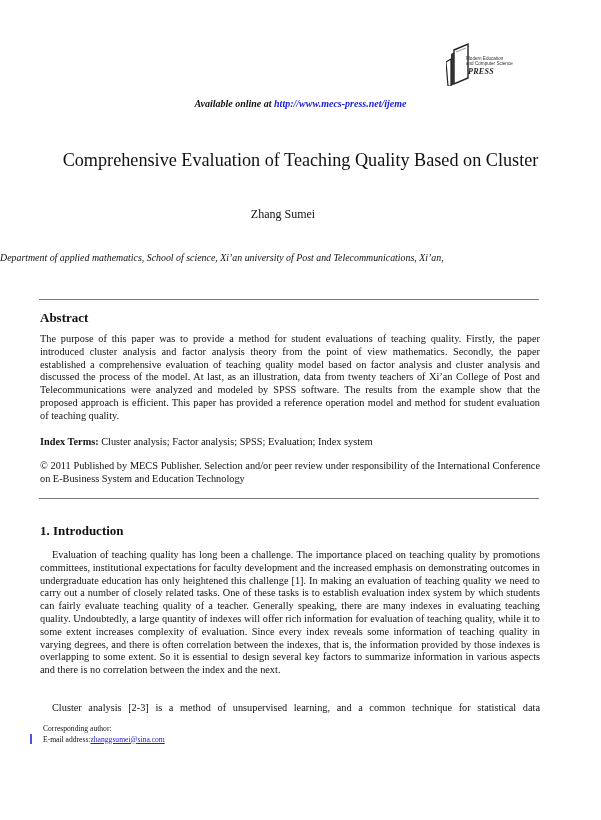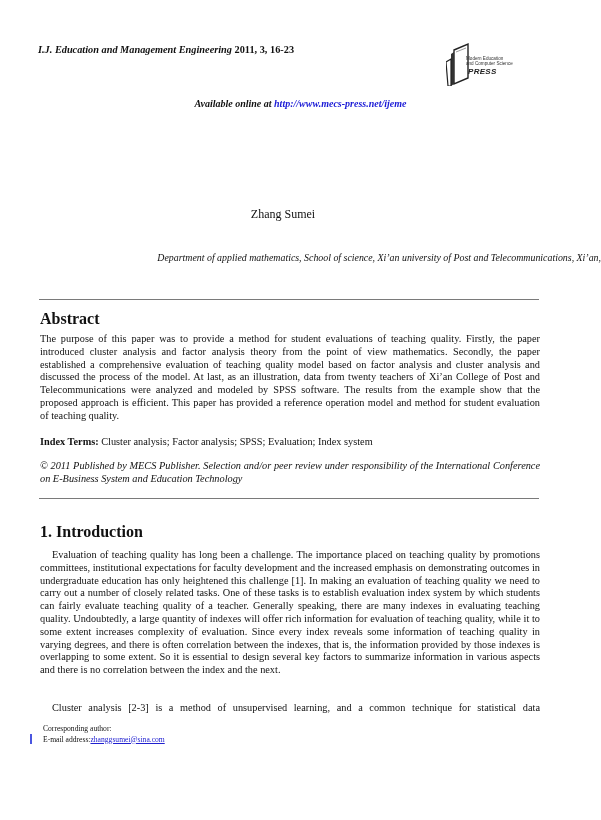--- a/index.html
+++ b/index.html
@@ -6,41 +6,40 @@
     body {
       width: 601px; height: 820px; position: relative; overflow: hidden;
       font-family: "Liberation Serif", serif; color: #111;
     }
     .abs { position: absolute; }
     .header { left: 38px; top: 44px; font-size: 10.3px; line-height: 12.5px; }
     .header .journal { font-weight: bold; }
     .header .journal i { font-style: italic; }
     .logo { left: 446px; top: 40px; width: 90px; height: 46px; }
     .logo-text { position: absolute; left: 20px; top: 16px; font-family: "Liberation Sans", sans-serif; font-size: 4.6px; line-height: 5px; color: #333; }
-    .logo-press { position: absolute; left: 22px; top: 27px; font-family: Liberation Sans, sans-serif; font-weight: bold; font-style: italic; font-size: 8px; color: #222; letter-spacing: 0.3px; }
+    .logo-press { position: absolute; left: 22px; top: 27px; font-family: Liberation Serif, serif; font-weight: bold; font-style: italic; font-size: 8px; color: #222; letter-spacing: 0.3px; }
     .available { left: 0; width: 601px; top: 98px; text-align: center; font-size: 10px; font-weight: bold; font-style: italic; }
     .available a { color: #1a1ad6; text-decoration: none; }
     .title { left: 0; width: 601px; top: 150px; text-align: center; font-size: 18.2px; line-height: 21px; }
     .author { left: 0; width: 566px; top: 207px; text-align: center; font-size: 12px; }
-    .affil { left: 0; width: 601px; top: 251px; text-align: right; font-size: 9.9px; line-height: 13px; font-style: italic; }
+    .affil { left: 0; width: 601px; top: 251px; text-align: left; font-size: 9.9px; line-height: 13px; font-style: italic; }
     .rule { left: 39px; width: 500px; height: 1px; background: #7a7a7a; }
-    .sec-head { left: 40px; font-size: 16px; font-weight: bold; }
+    .sec-head { left: 40px; font-size: 13px; font-weight: bold; }
     .para { left: 40px; width: 500px; font-size: 10.3px; line-height: 12.8px; text-align: justify; }
     .para.indent { text-indent: 12px; }
     .index-terms b { font-weight: bold; }
-    .copyright { font-style: italic; }
+    .copyright { }
     .footnote { left: 43px; top: 724px; font-size: 7.6px; line-height: 10.5px; }
     .footnote a { color: #2020d0; text-decoration: underline; }
     .change-bar { left: 30px; top: 734px; width: 1.5px; height: 10px; background: #4a56e0; }
   </style>
 </head>
 <body>
 
 <div class="abs header">
-  <div class="journal"><i>I.J. Education and Management Engineering</i><span> 2011, 3, 16-23</span></div>
 </div>
 
 <div class="abs logo">
   <svg width="26" height="46" viewBox="0 0 26 46" style="position:absolute;left:0;top:0;">
     <polygon points="8,10 22,4 22,38 8,44" fill="#fff" stroke="#222" stroke-width="1.4"></polygon>
     <polygon points="5,14 8,12 8,44 5,46" fill="#333"></polygon>
     <polygon points="0,22 5,19 5,46 2,46" fill="#fff" stroke="#222" stroke-width="1.2"></polygon>
     <line x1="10" y1="12" x2="20" y2="8" stroke="#555" stroke-width="0.6"></line>
   </svg>
   <div class="logo-text">
@@ -48,20 +47,21 @@
     <div>and Computer Science</div>
   </div>
   <div class="logo-press">PRESS</div>
 </div>
 
 <div class="abs available">
   <span>Available online at </span><a>http://www.mecs-press.net/ijeme</a>
 </div>
 
 <div class="abs title">
+  <div>Comprehensive Evaluation of Teaching Quality Based on Cluster</div>
 </div>
 
 <div class="abs author">Zhang Sumei</div>
 
 <div class="abs affil">
   <div>Department of applied mathematics, School of science, Xi’an university of Post and Telecommunications, Xi’an,</div>
 </div>
 
 <div class="abs rule" style="top:299px;"></div>
 

